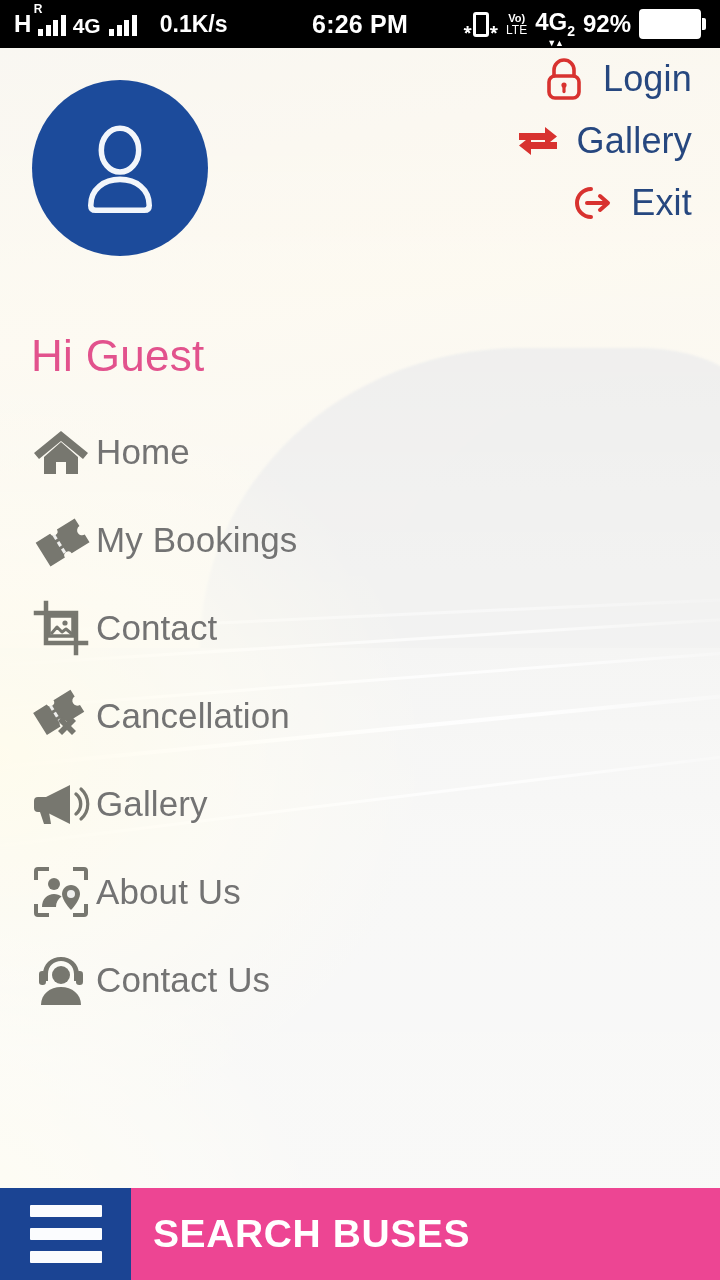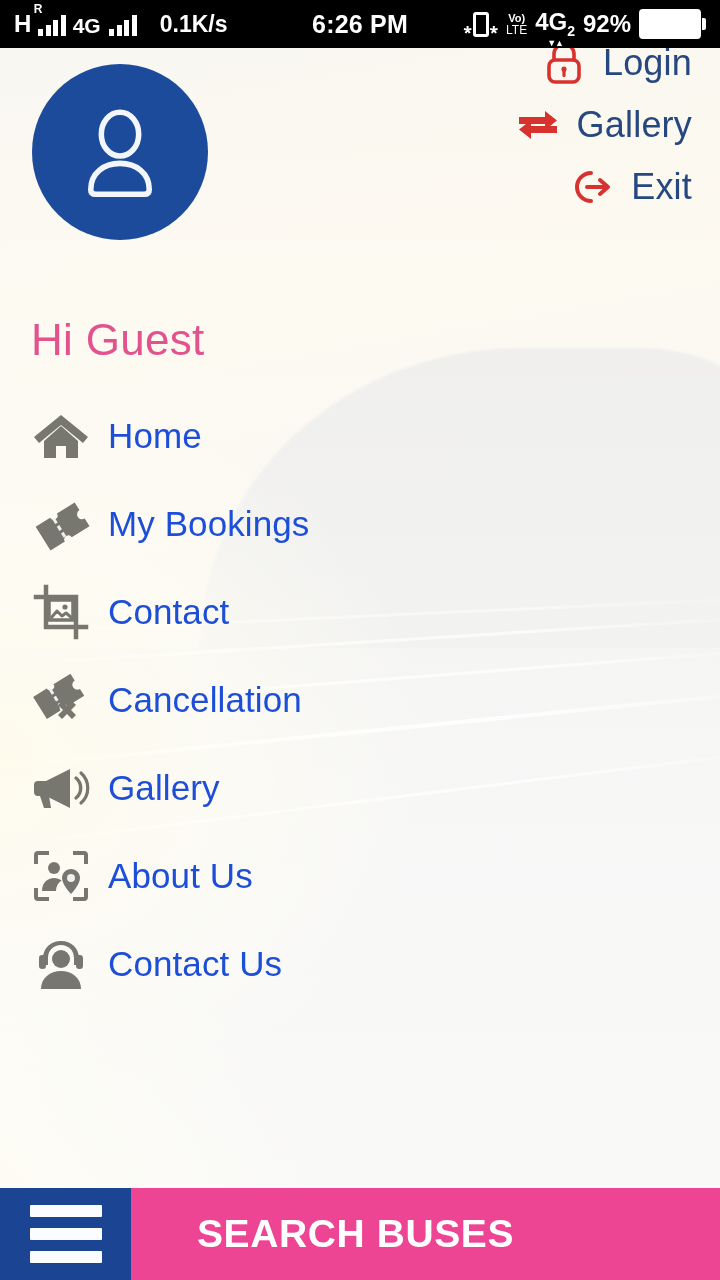--- a/index.html
+++ b/index.html
@@ -113,21 +113,21 @@
   .bg .rl2{ left:-60px; top:664px; width:860px; transform:rotate(-4.4deg); opacity:.85; }
   .bg .rl3{ left:-70px; top:724px; width:880px; transform:rotate(-5.6deg); opacity:.95; height:4px; }
   .bg .rl4{ left:-80px; top:806px; width:900px; transform:rotate(-7deg); opacity:.8; height:3px; }
   .bg .rl5{ left:-60px; top:586px; width:840px; transform:rotate(-2.6deg); opacity:.5; }
   .bg .haze{
     position:absolute; inset:0;
     background:linear-gradient(180deg, rgba(255,255,255,.30) 0%, rgba(255,255,255,.55) 45%, rgba(255,255,255,.62) 100%);
   }
 
   
-  .content{ position:absolute; top:32px; left:0; width:720px; height:1130px; z-index:10; }
+  .content{ position:absolute; top:48px; left:0; width:720px; height:1130px; z-index:10; }
 
   
   .avatar{
     position:absolute; left:32px; top:32px;
     width:176px; height:176px;
     border-radius:50%;
     background:#1c4b9b;
     display:flex; align-items:center; justify-content:center;
   }
   .avatar svg{ width:104px; height:104px; display:block; }
@@ -155,23 +155,23 @@
     height:88px;
     padding-left:30px;
   }
   .mitem .mico{
     width:62px; height:62px;
     display:flex; align-items:center; justify-content:center;
     flex:0 0 62px;
   }
   .mitem .mico svg{ display:block; }
   .mitem .mlabel{
-    margin-left:16px;
+    margin-left:4px;
     font-size:35px;
-    color:#1d4ed8;
+    color:#737373;
     letter-spacing:.1px;
     white-space:nowrap;
   }
 
   
   .bottombar{
     position:absolute; left:0; bottom:0;
     width:720px; height:92px;
     display:flex; z-index:20;
   }
@@ -183,21 +183,21 @@
   }
   .hamburger span{
     display:block; width:72px; height:12px; background:#fbfcfe; border-radius:1px;
   }
   .searchbar{
     flex:1; background:#ed4593;
     display:flex; align-items:center;
     padding-left:22px;
   }
   .searchbar .stxt{
-    font-size:39px; font-weight:700; color:#fff; letter-spacing:.6px;margin-left:44px;
+    font-size:39px; font-weight:700; color:#fff; letter-spacing:.6px;
   }
 </style>
 </head>
 <body>
 
 <div class="phone">
 
   <div class="statusbar">
     <div class="sb-left">
       <div class="net-h">

